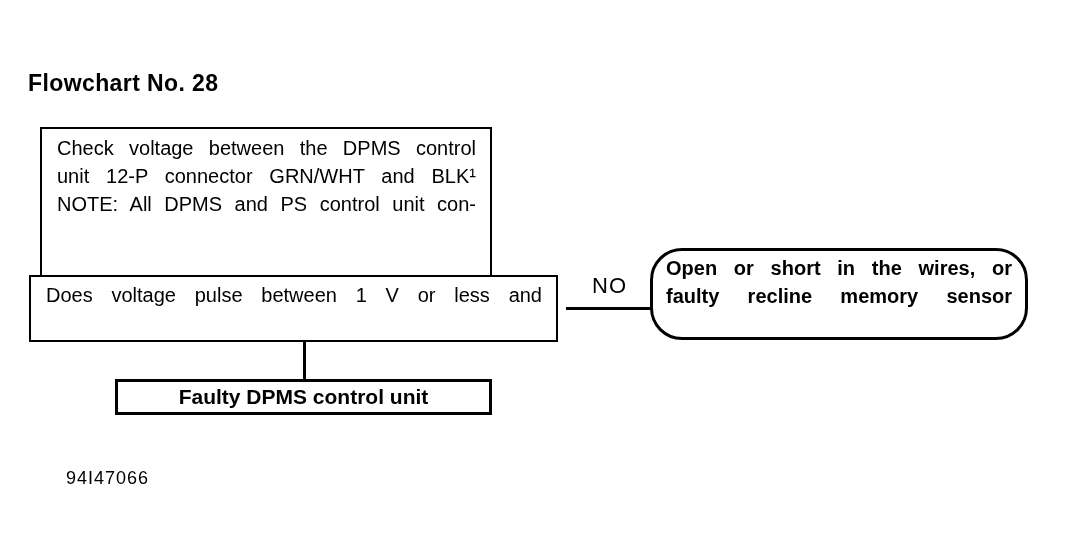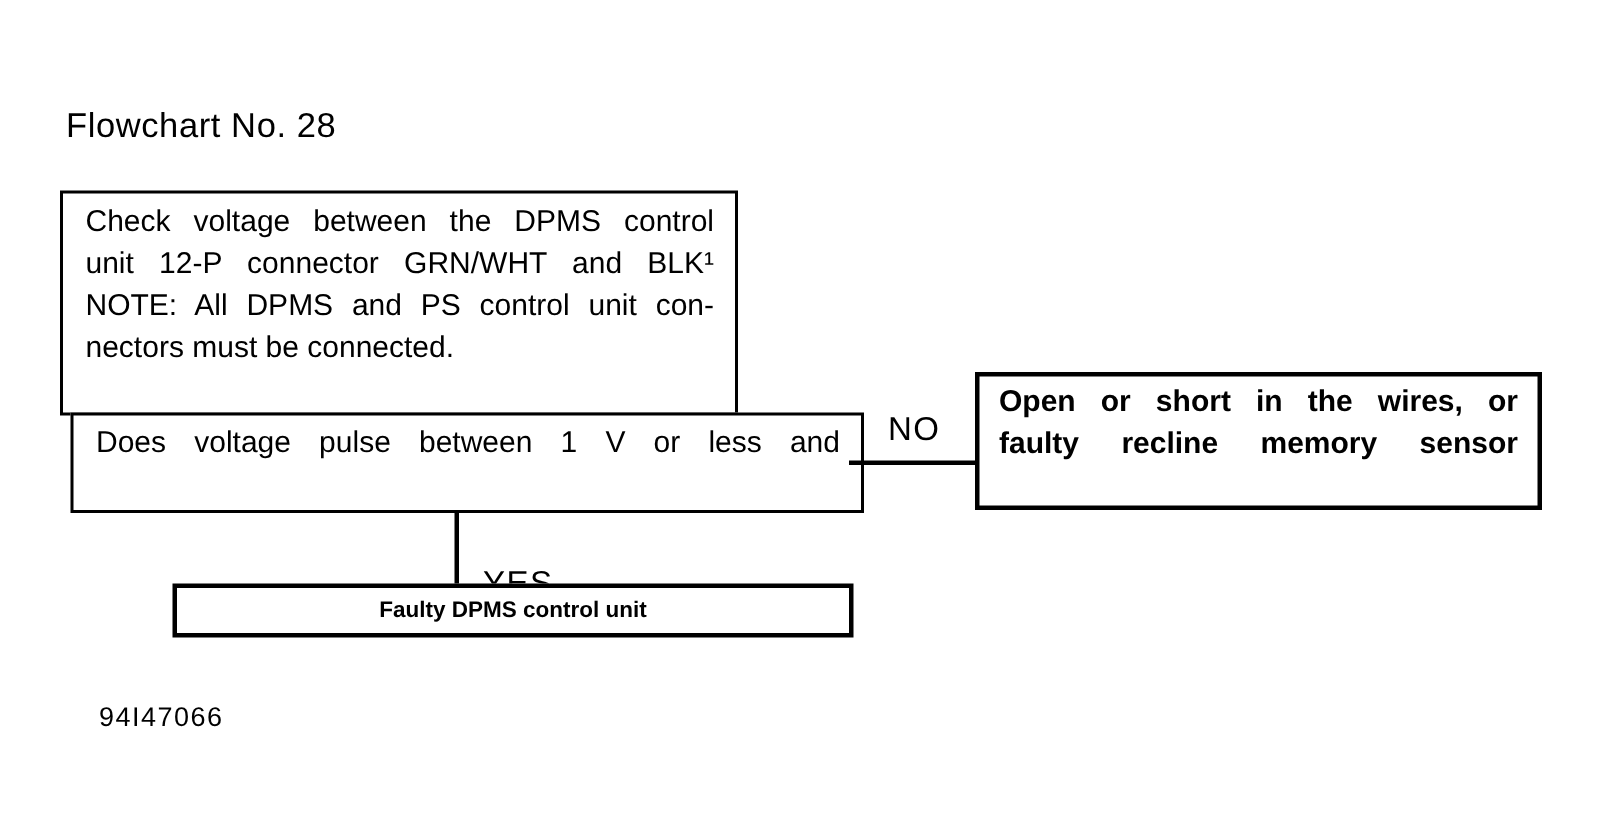--- a/index.html
+++ b/index.html
@@ -12,61 +12,62 @@
     width: 1067px;
     height: 544px;
     background: var(--paper, #ffffff);
     color: var(--ink, #000000);
     font-family: "Liberation Sans", "DejaVu Sans", sans-serif;
     overflow: hidden;
   }
   .abs { position: absolute; }
 
   .title {
-    left: 44px; top: 70px;
+    left: 28px; top: 70px;
     font-size: 23px;
-    font-weight: normal;
+    font-weight: bold;
     letter-spacing: 0.4px;
     white-space: nowrap;
   }
 
   .flowbox {
     box-sizing: border-box;
     border: 2px solid var(--ink, #000000);
     background: var(--paper, #ffffff);
     font-size: 20px;
   }
 
   .instruction-box {
     left: 40px; top: 127px;
     width: 452px; height: 150px;
     padding: 5px 14px 0 15px;
     line-height: 28px;
   }
   .question-box {
-    left: 47px; top: 275px;
+    left: 29px; top: 275px;
     width: 529px; height: 67px;
     padding: 4px 14px 0 15px;
     line-height: 29px;
   }
   .result-box-no {
     left: 650px; top: 248px;
     width: 378px; height: 92px;
     border-width: 3px;
     padding: 3px 13px 0 13px;
     font-weight: bold;
     line-height: 28px;
+    border-radius: 32px;
   }
   .result-box-yes {
-    left: 115px; top: 389px;
-    width: 454px; height: 36px;
+    left: 115px; top: 379px;
+    width: 377px; height: 36px;
     border-width: 3px;
     text-align: center;
     font-weight: bold;
-    font-size: 15px;
+    font-size: 21px;
     line-height: 30px;
   }
 
   .jline {            
     text-align: justify;
     text-align-last: justify;
   }
 
   .connector { background: var(--ink, #000000); }
   .no-line  { left: 566px; top: 307px; width: 86px; height: 3px; }
@@ -92,21 +93,20 @@
 <body>
 
 <div id="canvas">
 
   <div class="abs title">Flowchart No. 28</div>
 
   <div class="abs flowbox instruction-box">
     <div class="jline">Check voltage between the DPMS control</div>
     <div class="jline">unit 12-P connector GRN/WHT and BLK¹</div>
     <div class="jline">NOTE: All DPMS and PS control unit con-</div>
-    <div>nectors must be connected.</div>
   </div>
 
   <div class="abs flowbox question-box">
     <div class="jline">Does voltage pulse between 1 V or less and</div>
   </div>
 
   <div class="abs connector no-line"></div>
   <div class="abs branch-label no-label">NO</div>
 
   <div class="abs flowbox result-box-no">

